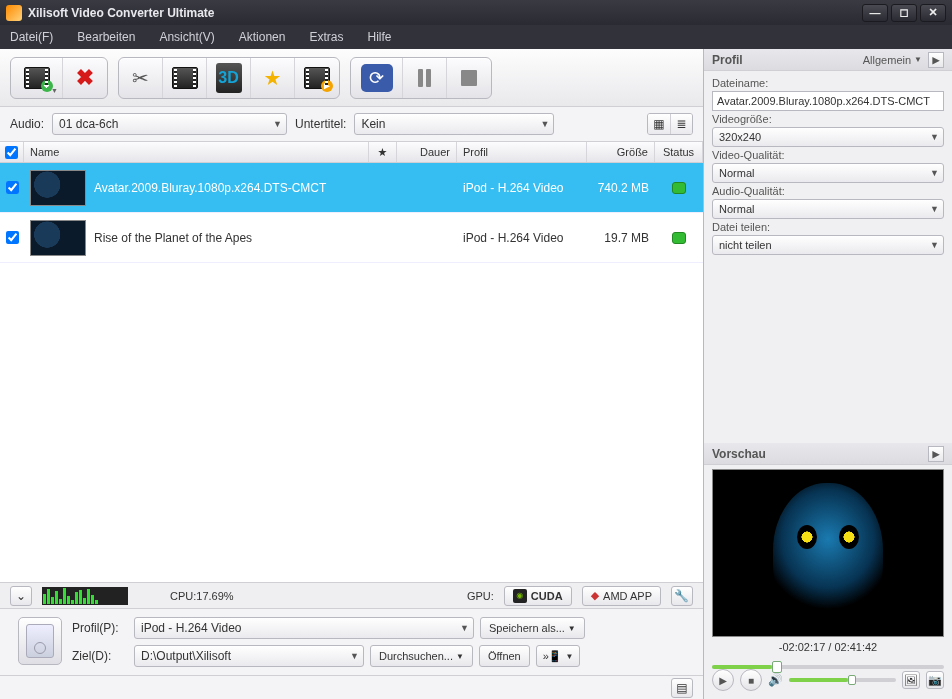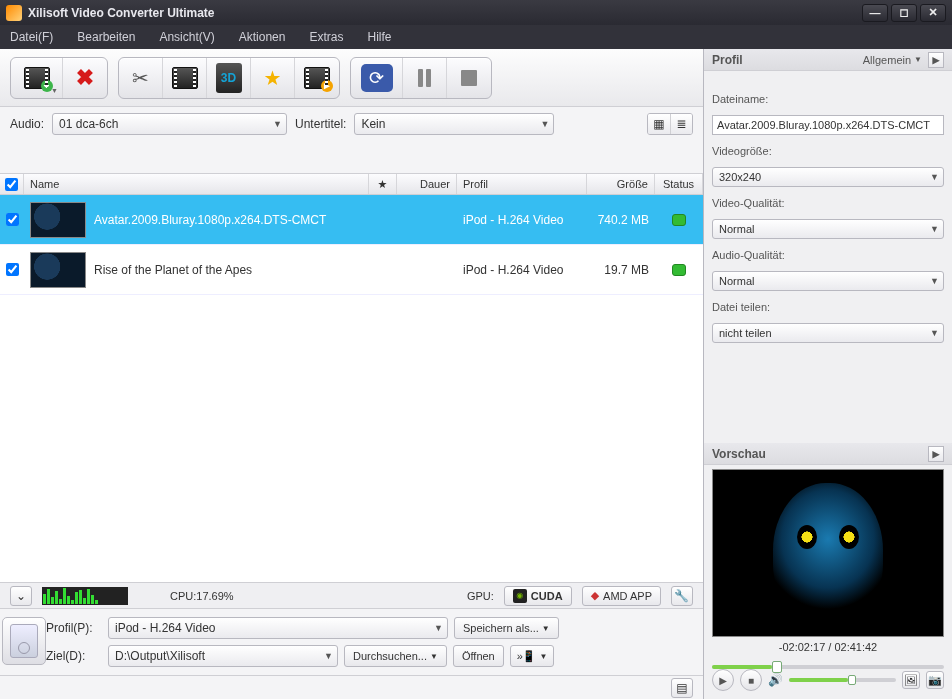--- a/index.html
+++ b/index.html
@@ -38,32 +38,32 @@
 .ticon.film { background: linear-gradient(#555,#222); border: 1px solid #111; }
 .ticon.film::before, .ticon.film::after { content:""; position:absolute; top:1px; bottom:1px; width:3px; background: repeating-linear-gradient(#fff 0 2px,#222 2px 4px); }
 .ticon.film::before{left:1px;} .ticon.film::after{right:1px;}
 .plus { position:absolute; right:-4px; bottom:-4px; width:12px; height:12px; background:#3cb54a; border-radius:50%; color:#fff; font-size:10px; line-height:12px; text-align:center; font-weight:bold; }
 .xicon { font-size: 22px; color: #d61a1a; font-weight: bold; }
 .scissors { font-size: 20px; color:#555; }
 .staricon { font-size: 20px; color: #f5b301; }
 .refresh { width:32px; height:28px; background:#3a5aaa; border-radius:5px; color:#fff; display:flex; align-items:center; justify-content:center; font-size:18px; }
 .pauseicon { display:flex; gap:3px; } .pauseicon span{width:5px;height:18px;background:#888;border-radius:1px;}
 .stopicon { width:16px;height:16px;background:#888;border-radius:1px;}
-.d3 { color:#14a3d6; font-weight:bold; font-size:12px; background:linear-gradient(#555,#222); border-radius:3px; width:26px; height:30px; display:flex; align-items:center; justify-content:center; }
+.d3 { color:#14a3d6; font-weight:bold; font-size:16px; background:linear-gradient(#555,#222); border-radius:3px; width:26px; height:30px; display:flex; align-items:center; justify-content:center; }
 
 
 .selrow { height: 34px; display: flex; align-items: center; padding: 0 10px; gap: 8px; background: #f4f4f6; font-size: 12px; color:#333; }
 .combo { height: 22px; border: 1px solid #b8b8c0; border-radius: 3px; background: linear-gradient(#fff,#eaeaee); display: flex; align-items: center; padding: 0 4px 0 6px; font-size: 12px; color:#333; cursor: pointer; position: relative; }
 .combo .caret { margin-left:auto; font-size: 9px; color:#555; }
 .viewtoggle { margin-left: auto; display:flex; border:1px solid #b8b8c0; border-radius:3px; overflow:hidden; }
 .viewtoggle div { width:22px; height:20px; display:flex; align-items:center; justify-content:center; font-size:12px; background:linear-gradient(#fff,#eaeaee); border-left:1px solid #d0d0d4; cursor:pointer;}
 .viewtoggle div:first-child{border-left:none;}
 
 
-.tablehdr { height: 22px; background: linear-gradient(#fcfcfe,#e6e6ea); border-top:1px solid #cfcfd4; border-bottom:1px solid #cfcfd4; display:flex; font-size:11px; color:#333; align-items:center;margin-top:32px; }
+.tablehdr { height: 22px; background: linear-gradient(#fcfcfe,#e6e6ea); border-top:1px solid #cfcfd4; border-bottom:1px solid #cfcfd4; display:flex; font-size:11px; color:#333; align-items:center; }
 .tablehdr > div { border-right:1px solid #d6d6da; padding:0 6px; height:100%; display:flex; align-items:center; }
 .col-chk{width:24px; justify-content:center;}
 .col-name{flex:1;}
 .col-star{width:28px; justify-content:center;}
 .col-dur{width:60px; justify-content:flex-end;}
 .col-prof{width:130px;}
 .col-size{width:68px; justify-content:flex-end;}
 .col-stat{width:48px; justify-content:center;}
 
 .tablebody { flex:1; overflow:auto; background:#fff; }
@@ -77,36 +77,36 @@
 
 
 .cpubar { height: 26px; background: #efeff2; border-top:1px solid #cfcfd4; display:flex; align-items:center; padding:0 10px; font-size:11px; color:#333; gap:10px; }
 .spectrum { width:86px; height:18px; background:#222; display:flex; align-items:flex-end; gap:1px; padding:1px; }
 .spectrum span{ width:3px; background:#33dd33; }
 .gpubtn { height:20px; border:1px solid #b8b8c0; border-radius:3px; padding:0 8px; display:flex; align-items:center; gap:4px; background:linear-gradient(#fff,#e8e8ec); font-size:11px; cursor:pointer; }
 .nvidia{width:14px;height:14px;background:#222;border-radius:2px;color:#76b900;font-size:8px;display:flex;align-items:center;justify-content:center;}
 .iconbtn { width:22px; height:20px; border:1px solid #b8b8c0; border-radius:3px; background:linear-gradient(#fff,#e8e8ec); display:flex; align-items:center; justify-content:center; font-size:12px; cursor:pointer; }
 
 
-.profdest { padding: 8px 2px; background:#f4f4f6; border-top:1px solid #cfcfd4; display:flex; align-items:flex-start; }
+.profdest { padding: 8px 18px; background:#f4f4f6; border-top:1px solid #cfcfd4; display:flex; gap:10px; align-items:flex-start; }
 .deviceicon { width:44px; height:48px; background:linear-gradient(#fff,#dedee4); border:1px solid #b8b8c0; border-radius:5px; display:flex; align-items:center; justify-content:center; }
 .deviceicon div { width:28px; height:34px; background:linear-gradient(#eef,#cbd0de); border:1px solid #aab; border-radius:3px; position:relative; }
 .deviceicon div::after{content:"";position:absolute;bottom:3px;left:50%;transform:translateX(-50%);width:10px;height:10px;border:1px solid #99a;border-radius:50%;}
 .pdrows { flex:1; display:flex; flex-direction:column; gap:6px; font-size:12px; color:#333; }
 .pdrow { display:flex; align-items:center; gap:6px; }
 .pdrow label { width:56px; }
 .btn { height:22px; border:1px solid #b8b8c0; border-radius:3px; background:linear-gradient(#fff,#e8e8ec); padding:0 8px; font-size:11px; display:flex; align-items:center; gap:3px; cursor:pointer; }
 
 
 .statusbar { height:24px; border-top:1px solid #cfcfd4; background:#f4f4f6; display:flex; align-items:center; padding:0 10px; font-size:11px; color:#333; }
 
 
 .rp-header { height:22px; background:linear-gradient(#e8e8ec,#dcdce0); border-bottom:1px solid #cfcfd4; display:flex; align-items:center; padding:0 8px; font-size:12px; font-weight:bold; color:#555; }
 .rp-header .rh-spacer{flex:1;}
-.rp-body { padding: 22px 8px; font-size:11px; color:#333; display:flex; flex-direction:column; gap:10px; }
+.rp-body { padding: 6px 8px; font-size:11px; color:#333; display:flex; flex-direction:column; gap:2px; }
 .rp-body label { font-size:11px; color:#555; }
 .field { height:20px; border:1px solid #b8b8c0; background:#fff; padding:0 4px; font-size:11px; display:flex; align-items:center; }
 .combo.sm { height:20px; font-size:11px; }
 
 .preview { background:#000; border:1px solid #888; margin:4px 8px 0; height:168px; position:relative; overflow:hidden; display:flex; align-items:center; justify-content:center; }
 .face { width:110px; height:140px; border-radius:48% 48% 42% 42%; background: radial-gradient(ellipse 60% 50% at 50% 40%, #1a7ab0, #073352 70%, #000 100%); position:relative; }
 .face::before, .face::after { content:""; position:absolute; width:20px; height:24px; background:radial-gradient(circle,#f6e015 0 35%,#000 36%); border-radius:50%; top:42px; }
 .face::before{left:24px;} .face::after{right:24px;}
 
 .timeline { margin:6px 8px 0; }

